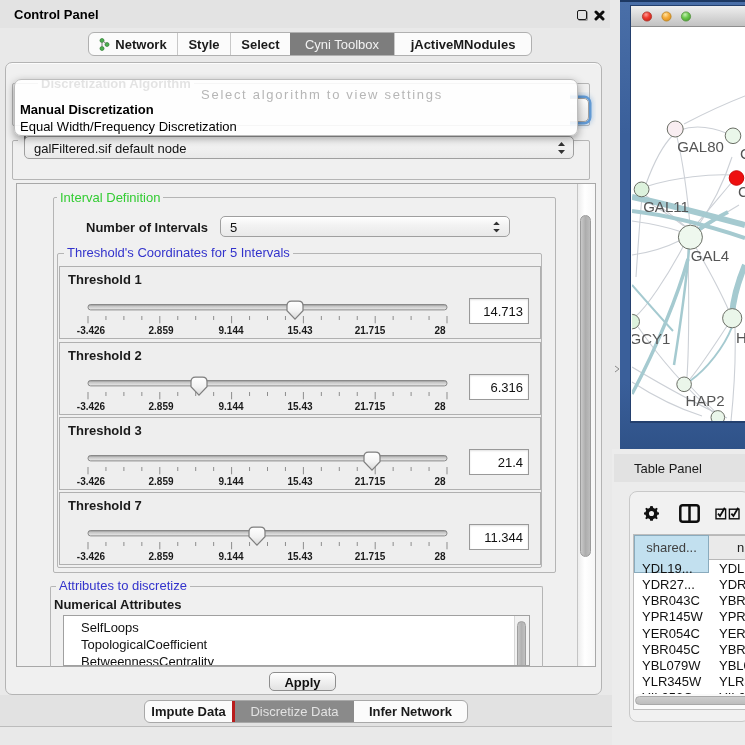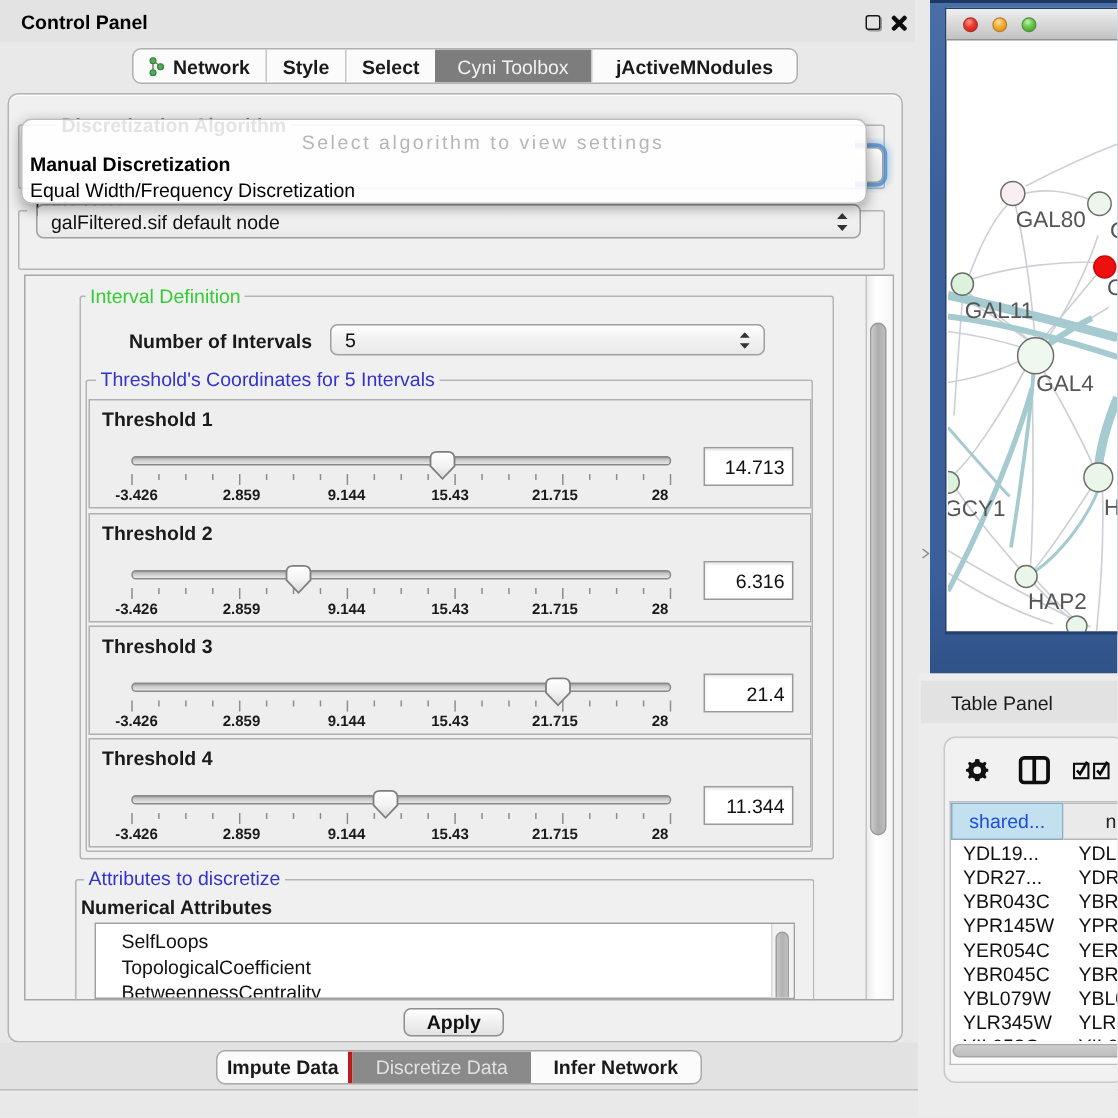--- a/index.html
+++ b/index.html
@@ -171,21 +171,21 @@
 </svg>
 <div class="abs" style="left:61px;top:476px;width:60px;text-align:center;font-size:10px;font-weight:bold;color:#1a1a1a;">-3.426</div>
 <div class="abs" style="left:131px;top:476px;width:60px;text-align:center;font-size:10px;font-weight:bold;color:#1a1a1a;">2.859</div>
 <div class="abs" style="left:201px;top:476px;width:60px;text-align:center;font-size:10px;font-weight:bold;color:#1a1a1a;">9.144</div>
 <div class="abs" style="left:270px;top:476px;width:60px;text-align:center;font-size:10px;font-weight:bold;color:#1a1a1a;">15.43</div>
 <div class="abs" style="left:340px;top:476px;width:60px;text-align:center;font-size:10px;font-weight:bold;color:#1a1a1a;">21.715</div>
 <div class="abs" style="left:410px;top:476px;width:60px;text-align:center;font-size:10px;font-weight:bold;color:#1a1a1a;">28</div>
 <div class="abs" style="left:469px;top:449px;width:60px;height:26px;background:#fff;border:1px solid #999;box-shadow:inset 0 1px 2px rgba(0,0,0,.12);"></div>
 <div class="abs" style="left:469px;top:455px;width:54px;text-align:right;font-size:13px;color:#111;">21.4</div>
 <div class="abs" style="left:59px;top:492px;width:482px;height:73px;background:#eeeeee;border:1px solid #b0b0b0;"></div>
-<div class="abs b13" style="left:68px;top:498px;">Threshold 4</div>
+<div class="abs b13" style="left:68px;top:498px;">Threshold 7</div>
 <svg class="abs" style="left:80px;top:522px;" width="375" height="42" viewBox="0 0 375 42">
 <defs>
       <linearGradient id="tg4" x1="0" y1="0" x2="0" y2="1">
         <stop offset="0" stop-color="#8f8f8f"></stop>
         <stop offset=".35" stop-color="#c6c6c6"></stop>
         <stop offset="1" stop-color="#ededed"></stop>
       </linearGradient>
 <linearGradient id="th4" x1="0" y1="0" x2="0" y2="1">
         <stop offset="0" stop-color="#ffffff"></stop>
         <stop offset=".55" stop-color="#f2f2f2"></stop>
@@ -340,21 +340,21 @@
 <svg class="abs" style="left:715px;top:506px;" width="25" height="14" viewBox="0 0 25 14">
 <g fill="none" stroke="#0d0d0d">
 <rect x="1" y="3.2" width="9.6" height="9.6" stroke-width="1.4"></rect>
 <path d="M3 7.6 L5 10 L9.8 1.8" stroke-width="1.8"></path>
 <rect x="14.4" y="3.2" width="9.6" height="9.6" stroke-width="1.4"></rect>
 <path d="M16.4 7.6 L18.4 10 L23.2 1.8" stroke-width="1.8"></path>
 </g>
   </svg>
 
 <div class="abs" style="left:633px;top:534px;width:112px;height:176px;background:#fff;border:1px solid #bdbdbd;border-right:none;overflow:hidden;">
- <div style="position:absolute;left:0;top:0;width:75px;height:25px;background:#c2e0ef;border:1px solid #8aabbd;font-size:13px;color:#1d4ed8;text-align:center;line-height:24px;">shared...</div>
+ <div style="position:absolute;left:0;top:0;width:75px;height:38px;background:#c2e0ef;border:1px solid #8aabbd;font-size:13px;color:#404040;text-align:center;line-height:24px;">shared...</div>
  <div style="position:absolute;left:75px;top:0;width:45px;height:25px;background:#eaeaea;border:1px solid #b8b8b8;border-left:none;font-size:13px;color:#222;line-height:24px;padding-left:28px;">n</div>
  <div style="position:absolute;left:8px;top:26px;font-size:13px;color:#111;line-height:16.15px;">YDL19...<br>YDR27...<br>YBR043C<br>YPR145W<br>YER054C<br>YBR045C<br>YBL079W<br>YLR345W<br>YIL052C</div>
  <div style="position:absolute;left:85px;top:26px;font-size:13px;color:#111;line-height:16.15px;">YDL1<br>YDR2<br>YBR0<br>YPR1<br>YER0<br>YBR0<br>YBL0<br>YLR3<br>YIL0</div>
  <div style="position:absolute;left:0;top:159px;width:112px;height:17px;background:#fafafa;">
   <div style="position:absolute;left:1px;top:2px;width:115px;height:9px;background:linear-gradient(#cdcdcd,#bdbdbd);border:1px solid #a8a8a8;border-radius:5px;"></div>
  </div>
 </div>
 
 <svg class="abs" style="left:614px;top:365px;" width="6" height="8" viewBox="0 0 6 8">
     <path d="M1 1 L5 4 L1 7" fill="none" stroke="#8a8a8a" stroke-width="1"></path>

